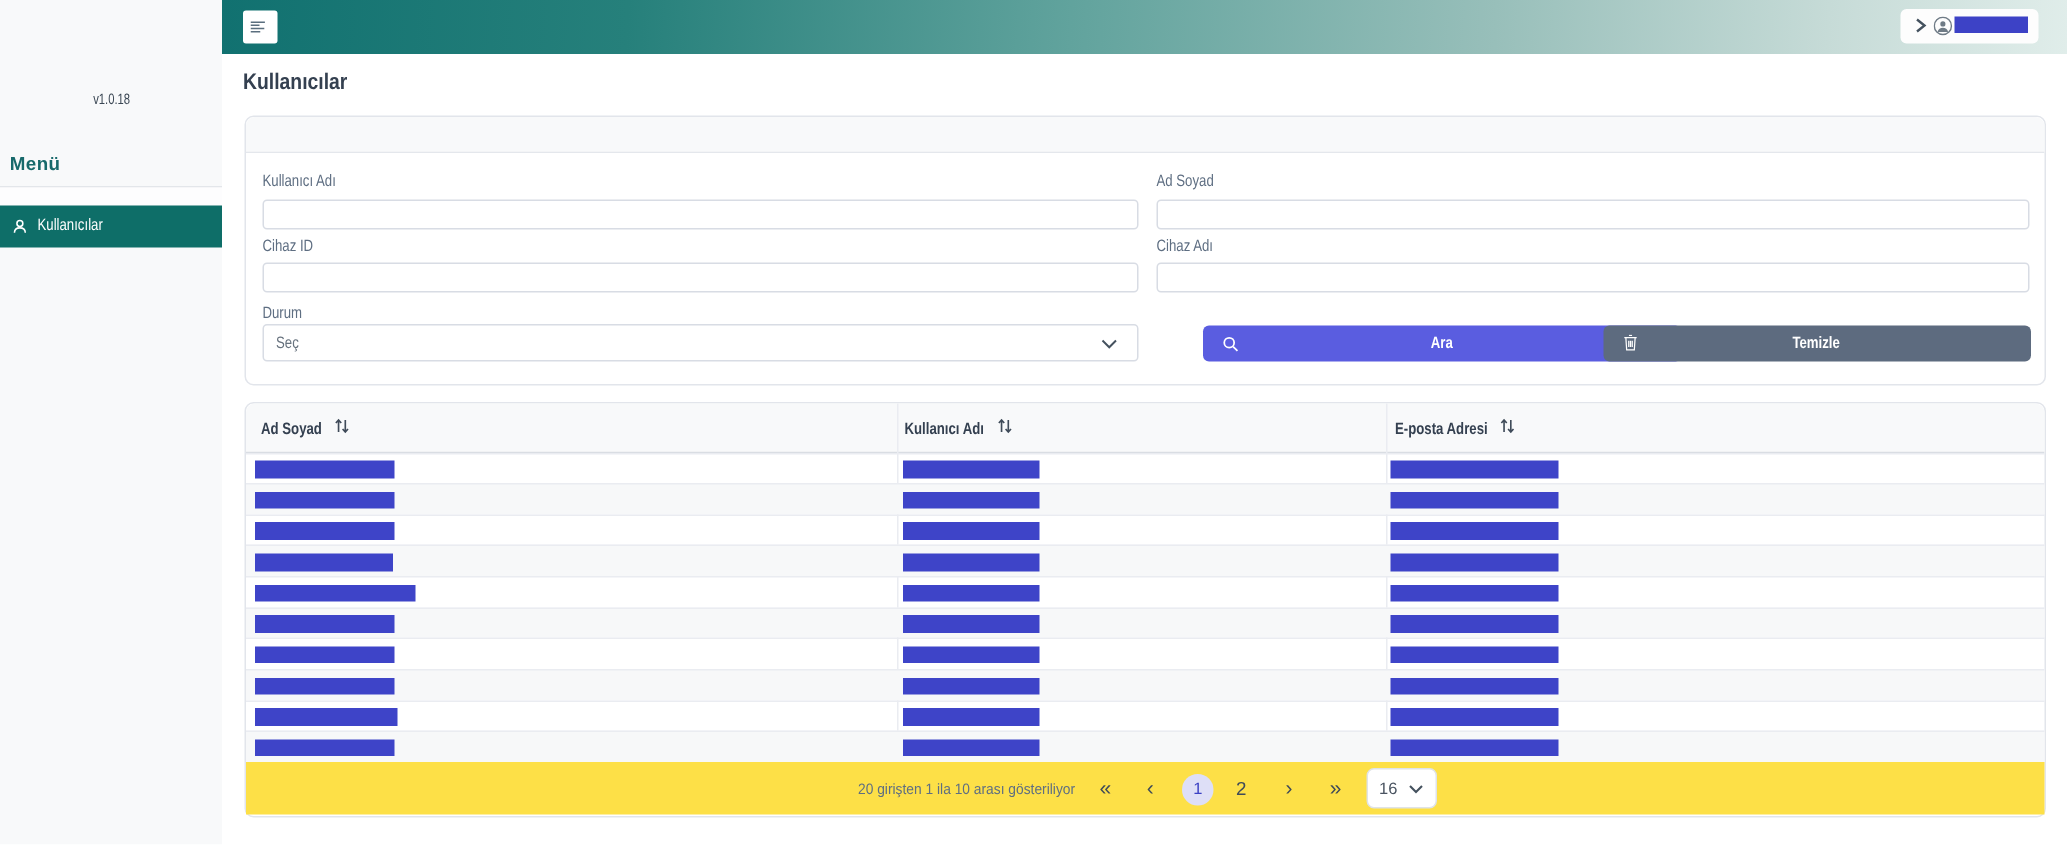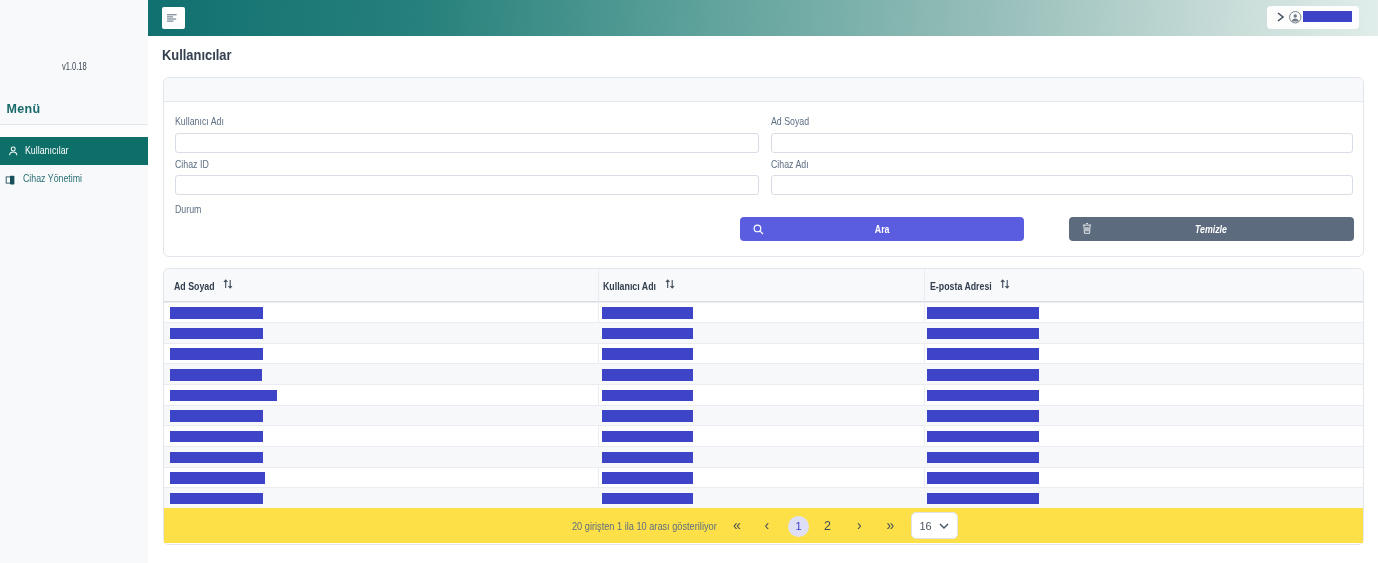--- a/index.html
+++ b/index.html
@@ -42,22 +42,22 @@
   .lbl { position:absolute; font-size:11px; color:#5e6e82; }
   .inp { position:absolute; height:20.5px; background:#fff; border:1px solid #d8dce4; border-radius:3px; }
   .colL { left:11px;  width:584px; }
   .colR { left:607px; width:582px; }
   #sel { position:absolute; left:11px; top:138px; width:584px; height:24.5px;
     border:1px solid #d8dce4; border-radius:3px; }
   #sel .sc { position:absolute; left:8px; top:6px; font-size:11px; color:#67727e; }
   .btn { position:absolute; top:138.5px; height:24.5px; border-radius:4px;
     color:#fff; font-size:11px; font-weight:bold; text-align:center; line-height:24.5px; }
   .btn span { display:inline-block; transform:scaleX(0.8); transform-origin:50% 50%; }
-  #btnAra { left:576px; width:284px; background:#5a5de0; }
-  #btnTem { left:905px; width:284.5px; background:#5d6b7f;font-style:italic; }
+  #btnAra { left:638px; width:319px; background:#5a5de0; }
+  #btnTem { left:905px; width:284.5px; background:#5d6b7f; }
 
   
   #tcard { top:268px; height:277px; }
   #thead { position:absolute; left:0; top:0; width:100%; height:32.5px; background:#f8f9fa;
     border-bottom:1px solid #d9dde3; border-radius:6px 6px 0 0; }
   .th { position:absolute; top:11px; font-size:11px; font-weight:bold; color:#344050; }
   .sortsvg { position:absolute; top:9.5px; }
   .vline { position:absolute; top:0; width:1px; height:240px; background:#eaecf1; }
   .row { position:absolute; left:0; width:1199px; height:20.65px; }
   .rg { background:#f7f8f9; }
@@ -84,27 +84,20 @@
   <div id="navWhite"></div>
   <div id="navSel">
     <svg style="position:absolute;left:7.8px;top:9px" width="10.5" height="10.5" viewBox="0 0 16 16">
       <g fill="none" stroke="#fff" stroke-width="1.6">
         <circle cx="8" cy="4.6" r="3"></circle>
         <path d="M2.5 14 C2.5 10.5 5 9 8 9 C11 9 13.5 10.5 13.5 14"></path>
       </g>
     </svg>
     <div class="txt"><span class="nr">Kullanıcılar</span></div>
   </div>
-  <div id="nav2">
-    <svg style="position:absolute;left:5px;top:10.2px" width="10" height="10" viewBox="0 0 16 16">
-      <path d="M1 2 h9 v2 h-7 v8 h7 v2 h-9 z" fill="#5b7c8a"></path>
-      <rect x="8" y="1" width="7" height="14" rx="1.5" fill="#174f5a"></rect>
-    </svg>
-    <div class="txt"><span class="nr">Cihaz Yönetimi</span></div>
-  </div>
 </div>
 
 <div id="topbar">
   <div id="burger">
     <svg style="position:absolute;left:4.5px;top:6.5px" width="14" height="10" viewBox="0 0 14 10">
       <g stroke="#5a6e7e" stroke-width="1">
         <line x1="0" y1="0.8" x2="9.6" y2="0.8"></line>
         <line x1="0" y1="2.9" x2="6" y2="2.9"></line>
         <line x1="0" y1="5" x2="9.2" y2="5"></line>
         <line x1="0" y1="7.1" x2="6.5" y2="7.1"></line>
@@ -130,20 +123,26 @@
   <div id="fhead"></div>
   <div class="lbl" style="left:10.6px;top:37px;"><span class="nr">Kullanıcı Adı</span></div>
   <div class="inp colL" style="top:54.5px;"></div>
   <div class="lbl" style="left:606.5px;top:37px;"><span class="nr">Ad Soyad</span></div>
   <div class="inp colR" style="top:54.5px;"></div>
   <div class="lbl" style="left:10.6px;top:80px;"><span class="nr">Cihaz ID</span></div>
   <div class="inp colL" style="top:96.5px;"></div>
   <div class="lbl" style="left:606.5px;top:80px;"><span class="nr">Cihaz Adı</span></div>
   <div class="inp colR" style="top:96.5px;"></div>
   <div class="lbl" style="left:10.6px;top:125px;"><span class="nr">Durum</span></div>
+  <div id="sel">
+    <div class="sc"><span class="nr">Seç</span></div>
+    <svg style="position:absolute;right:13px;top:8.5px" width="11" height="7" viewBox="0 0 11 7">
+      <path d="M1 1 L5.5 5.5 L10 1" fill="none" stroke="#44515e" stroke-width="1.3"></path>
+    </svg>
+  </div>
   <div class="btn" id="btnAra">
     <svg style="position:absolute;left:13px;top:7px" width="11" height="11" viewBox="0 0 16 16">
       <circle cx="6.5" cy="6.5" r="4.8" fill="none" stroke="#fff" stroke-width="1.7"></circle>
       <line x1="10.3" y1="10.3" x2="14.5" y2="14.5" stroke="#fff" stroke-width="1.7"></line>
     </svg>
     <span>Ara</span>
   </div>
   <div class="btn" id="btnTem">
     <svg style="position:absolute;left:13px;top:6.5px" width="10" height="11" viewBox="0 0 14 16">
       <path d="M5.5 0.8 h3 M1 3 h12 M2.5 3 l0.8 12 h7.4 l0.8-12 M5.3 6 v6 M7 6 v6 M8.7 6 v6" fill="none" stroke="#fff" stroke-width="1.2"></path>

